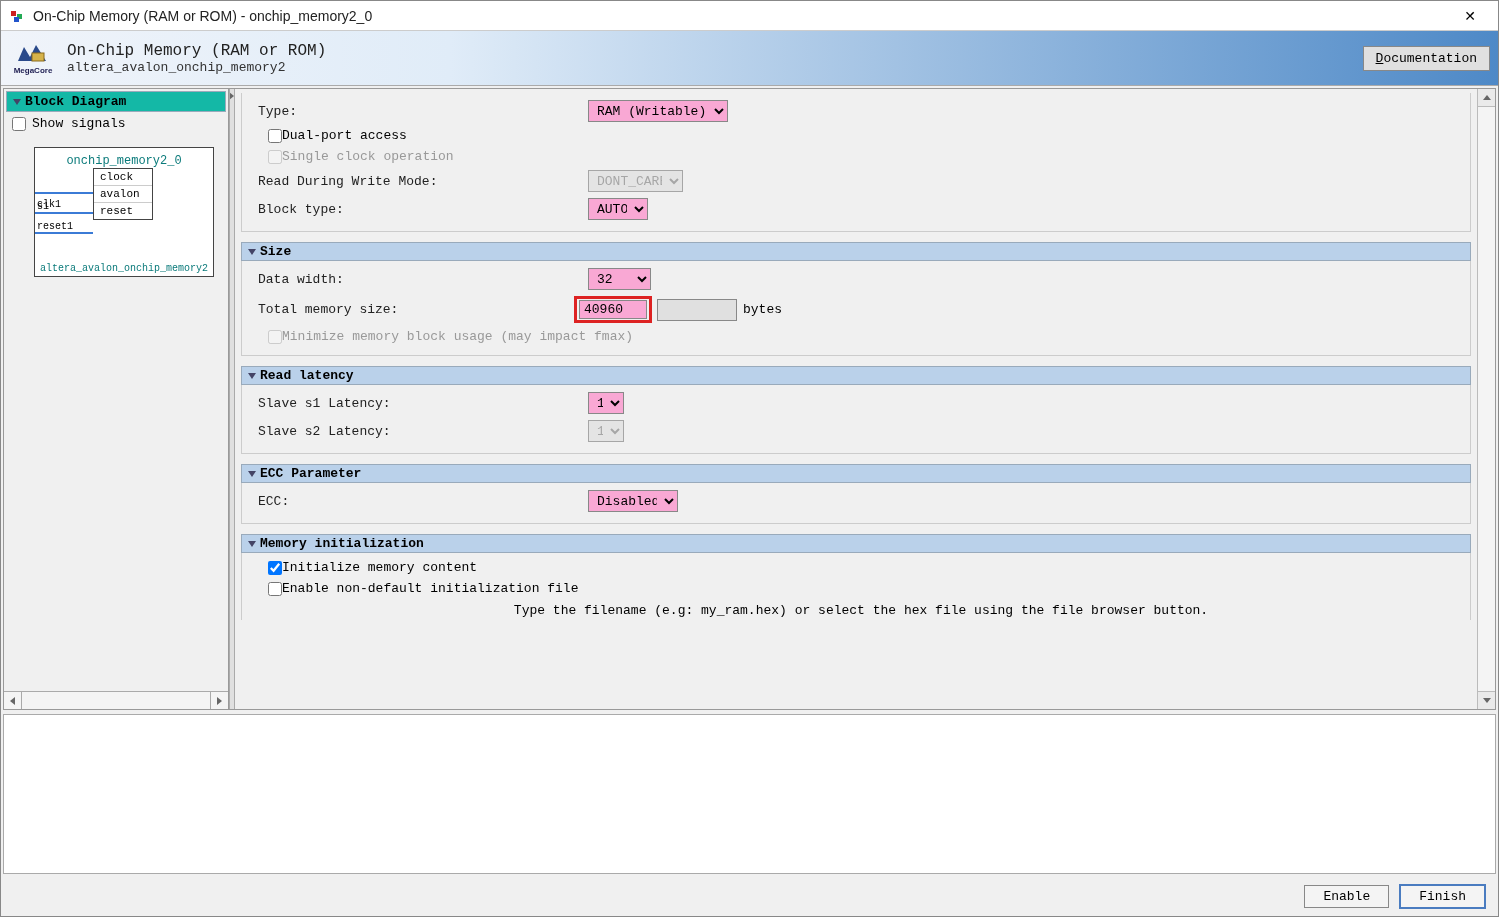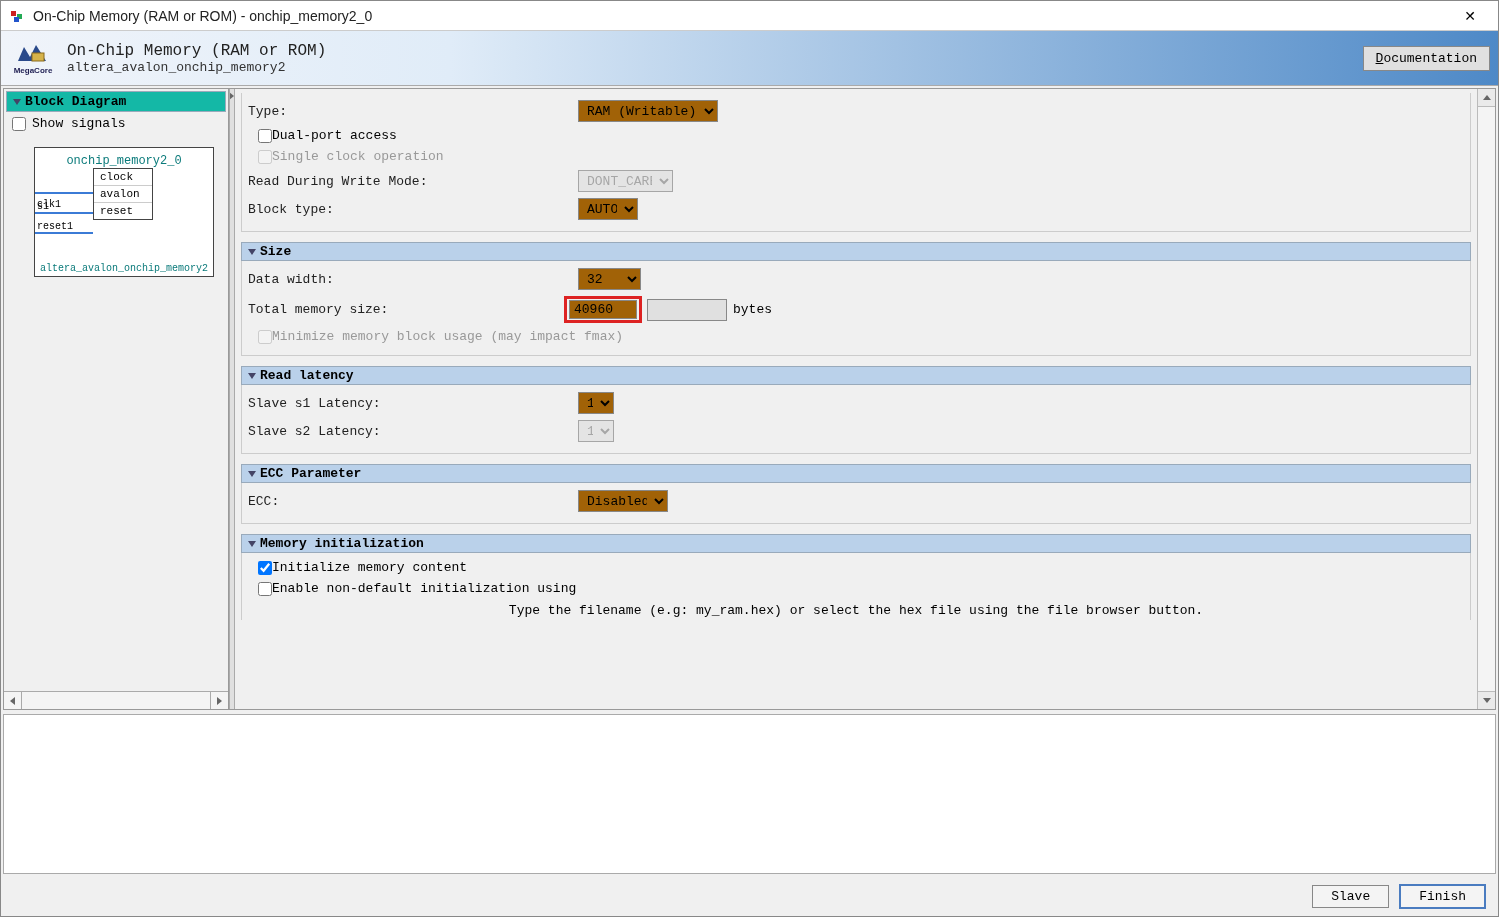--- a/index.html
+++ b/index.html
@@ -247,21 +247,21 @@
 .sec-hdr .chev {
   width: 0; height: 0;
   border-left: 4px solid transparent;
   border-right: 4px solid transparent;
   border-top: 6px solid #446;
 }
 .sec-body {
   background: #f0f0f0;
   border: 1px solid #ccc;
   border-top: none;
-  padding: 4px 6px 8px 6px;
+  padding: 4px 6px 8px 16px;
 }
 .row {
   display: flex;
   align-items: center;
   padding: 3px 0;
   font-family: "Courier New", monospace;
   font-size: 13px;
 }
 .row .label {
   width: 330px;
@@ -271,21 +271,21 @@
 .row.indent { padding-left: 10px; }
 .row .check {
   display: flex; align-items: center; 
 }
 input[type=checkbox] {
   width: 14px; height: 14px;
 }
 select, input[type=text] {
   font-family: "Courier New", monospace;
   font-size: 13px;
-  background: #a16207;
+  background: #f9a8d4;
   border: 1px solid #888;
   padding: 1px 4px;
 }
 select { height: 22px; }
 select:disabled, input:disabled {
   background: #e0e0e0;
   color: #888;
 }
 .disabled-label { color: #999; }
 .highlight-box {
@@ -537,21 +537,21 @@
           <div class="sec-body" style="border-bottom:none;padding-bottom:2px">
             <div class="row indent">
               <div class="check">
                 <input type="checkbox" checked="" style="">
                 <span>Initialize memory content</span>
               </div>
             </div>
             <div class="row indent">
               <div class="check">
                 <input type="checkbox" style="">
-                <span>Enable non-default initialization using</span>
+                <span>Enable non-default initialization file</span>
               </div>
             </div>
             <div class="helper-text">Type the filename (e.g: my_ram.hex) or select the hex file using the file browser button.</div>
           </div>
         </div>
 
       </div>
       <div class="main-scroll-v">
         <div class="sv-btn">
             <span class="arrow u"></span>
@@ -561,16 +561,16 @@
             <span class="arrow d"></span>
           </div>
       </div>
     </div>
 
   </div>
 
   <div class="logarea"></div>
 
   <div class="footer">
-    <button>Slave</button>
+    <button>Enable</button>
     <button class="primary">Finish</button>
   </div>
 </div>
 
 </body></html>

